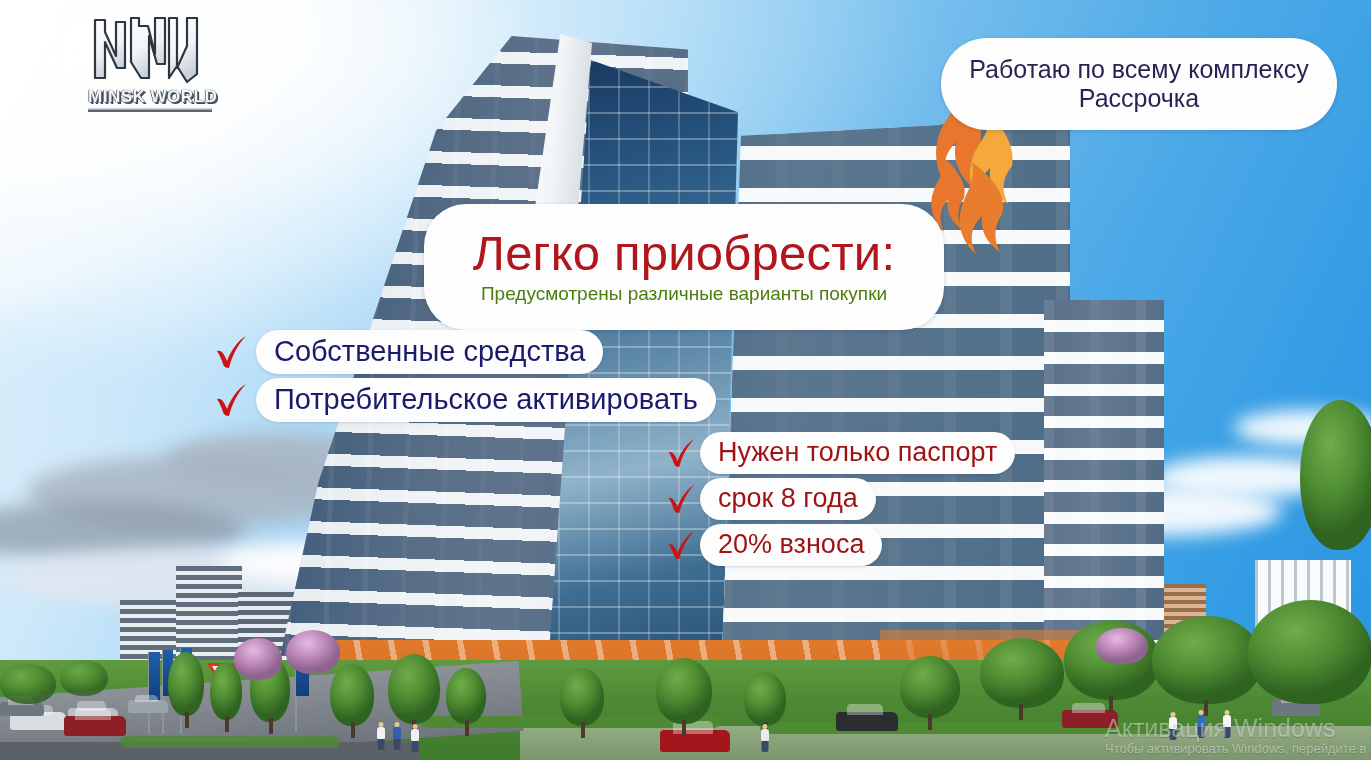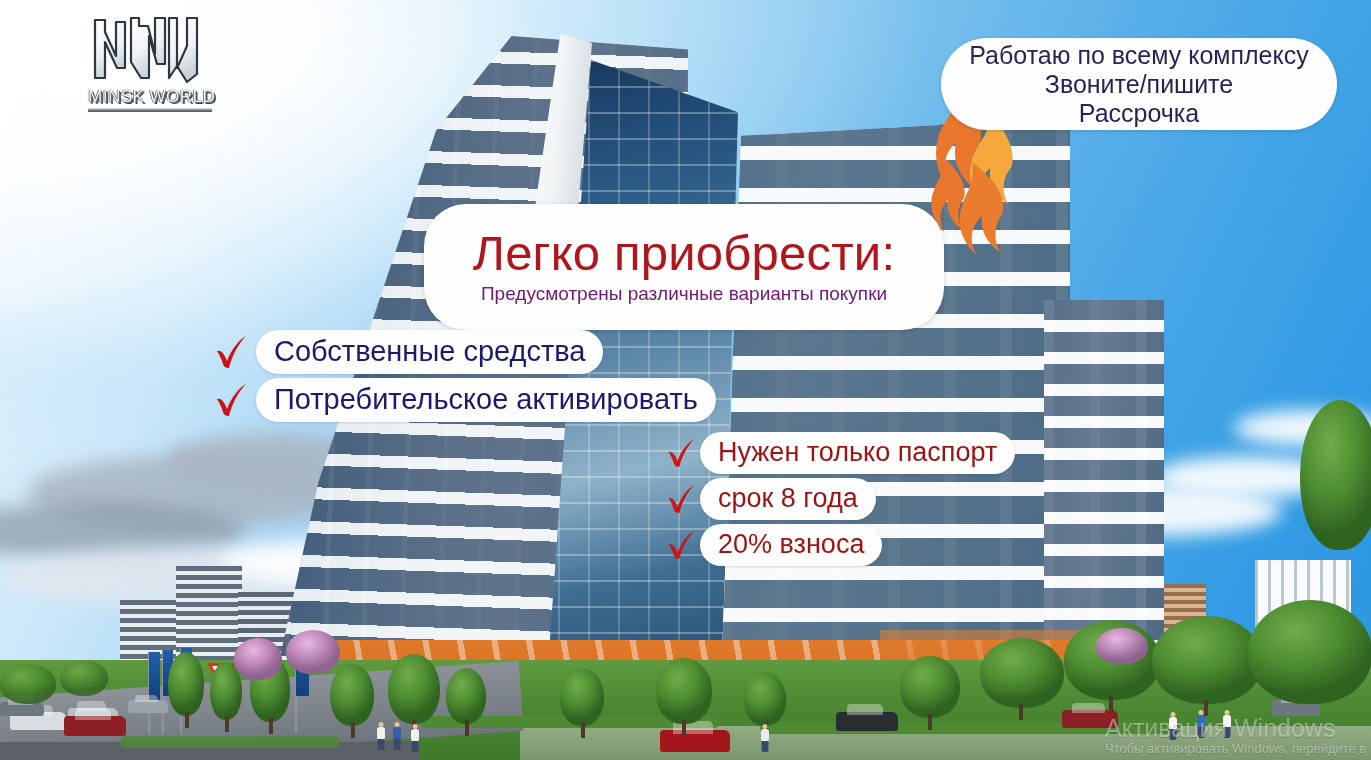--- a/index.html
+++ b/index.html
@@ -241,21 +241,21 @@
   }
   #yield-pole { position: absolute; left: 221px; top: 688px; width: 2px; height: 38px; background: #7d848b; }
   #cross-sign { position: absolute; left: 213px; top: 674px; width: 16px; height: 14px; background: #1a5fb4; border: 1px solid #dfe6ec; }
 
   
   #logo { position: absolute; left: 88px; top: 14px; width: 130px; height: 100px; }
   #logo .mw { width: 118px; height: 72px; display: block; }
   #logo .wordmark {
     margin-top: 1px;
     font-family: "Liberation Sans", sans-serif;
-    font-weight: 400;
+    font-weight: 700;
     font-size: 17px;
     letter-spacing: 0.5px;
     color: #f4f7fa;
     text-shadow:
       1px 1px 0 #5a6672, 2px 2px 0 #3f4954,
       -0.5px -0.5px 0 #2c343d, 0 0 2px rgba(0,0,0,0.5);
     white-space: nowrap;
   }
   #logo .underbar {
     margin-top: 1px; width: 124px; height: 4px;
@@ -292,21 +292,21 @@
     justify-content: center;
   }
   #bubble-head .title {
     color: #b0161b;
     font-size: 49px;
     line-height: 56px;
     letter-spacing: 0.2px;
     white-space: nowrap;
   }
   #bubble-head .subtitle {
-    color: #701a75;
+    color: #4d7c0f;
     font-size: 19px;
     line-height: 24px;
     white-space: nowrap;
     margin-top: 1px;
   }
 
   
   .check-row { position: absolute; display: flex; align-items: center; }
   .check {
     width: 34px; height: 36px; flex: 0 0 34px;
@@ -567,21 +567,20 @@
 
   <svg id="flame" viewBox="0 0 116 190">
     <path d="M56 4 C58 30 40 40 30 58 C18 78 20 104 34 122 C26 104 30 88 42 76 C38 96 46 112 62 124 C52 106 56 92 66 80 C70 56 62 30 56 4 Z" fill="#e8762c"></path>
     <path d="M74 46 C78 66 66 74 60 88 C52 106 56 126 70 140 C62 124 66 112 76 102 C74 118 82 130 94 138 C86 122 90 110 98 100 C102 80 88 60 74 46 Z" fill="#f5a93c"></path>
     <path d="M30 92 C32 106 24 112 20 124 C14 138 18 154 30 166 C24 152 26 142 34 134 C32 146 38 156 48 164 C42 150 44 140 50 132 C54 118 42 102 30 92 Z" fill="#e8762c"></path>
     <path d="M58 96 C62 116 52 126 48 140 C42 158 48 176 62 188 C54 172 58 160 68 150 C66 166 74 178 86 186 C78 170 82 158 88 148 C94 128 76 110 58 96 Z" fill="#ea7c2e"></path>
   </svg>
 
   <div class="bubble" id="bubble-contact">
     <div class="line">Работаю по всему комплексу</div>
-    <div class="line">Звоните/пишите</div>
     <div class="line">Рассрочка</div>
   </div>
 
   <div class="bubble" id="bubble-head">
     <div class="title">Легко приобрести:</div>
     <div class="subtitle">Предусмотрены различные варианты покупки</div>
   </div>
 
   <div class="check-row" id="row1">
     <svg class="check" viewBox="0 0 34 36">

